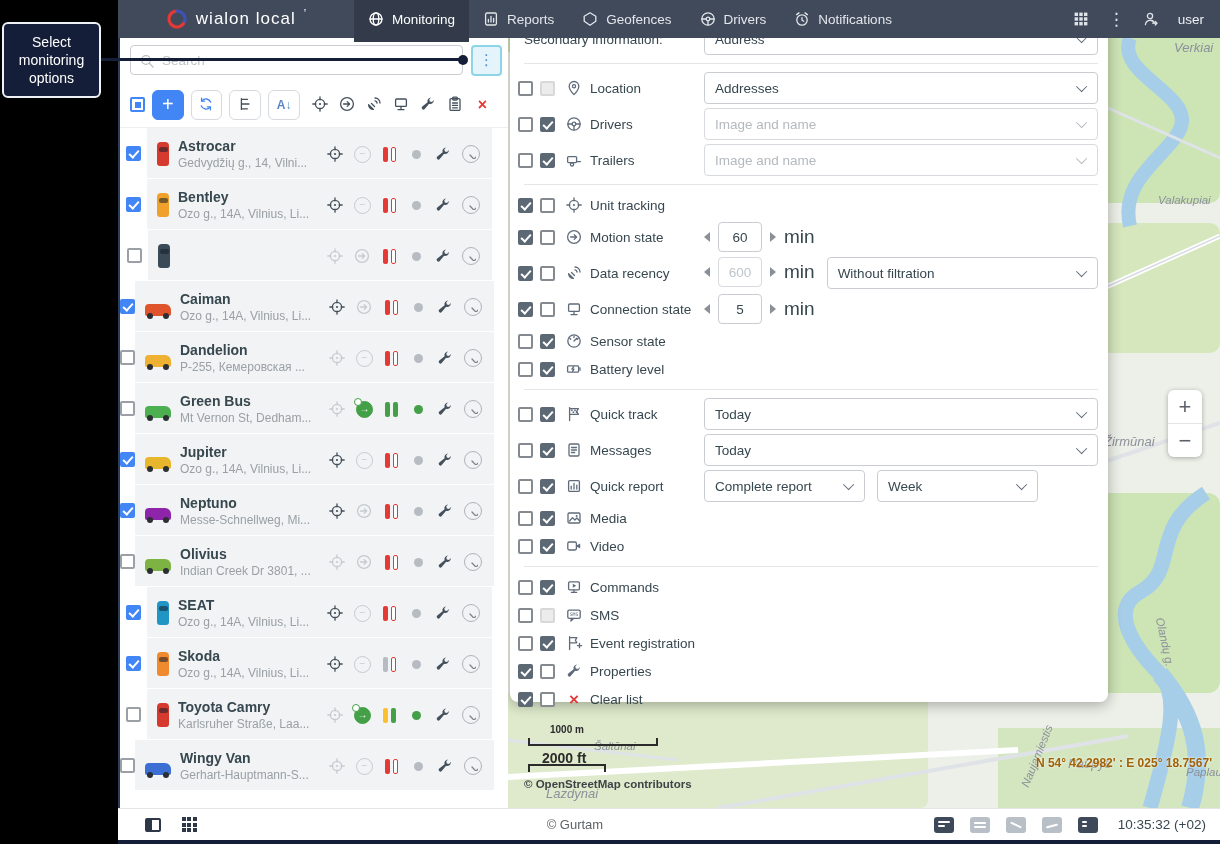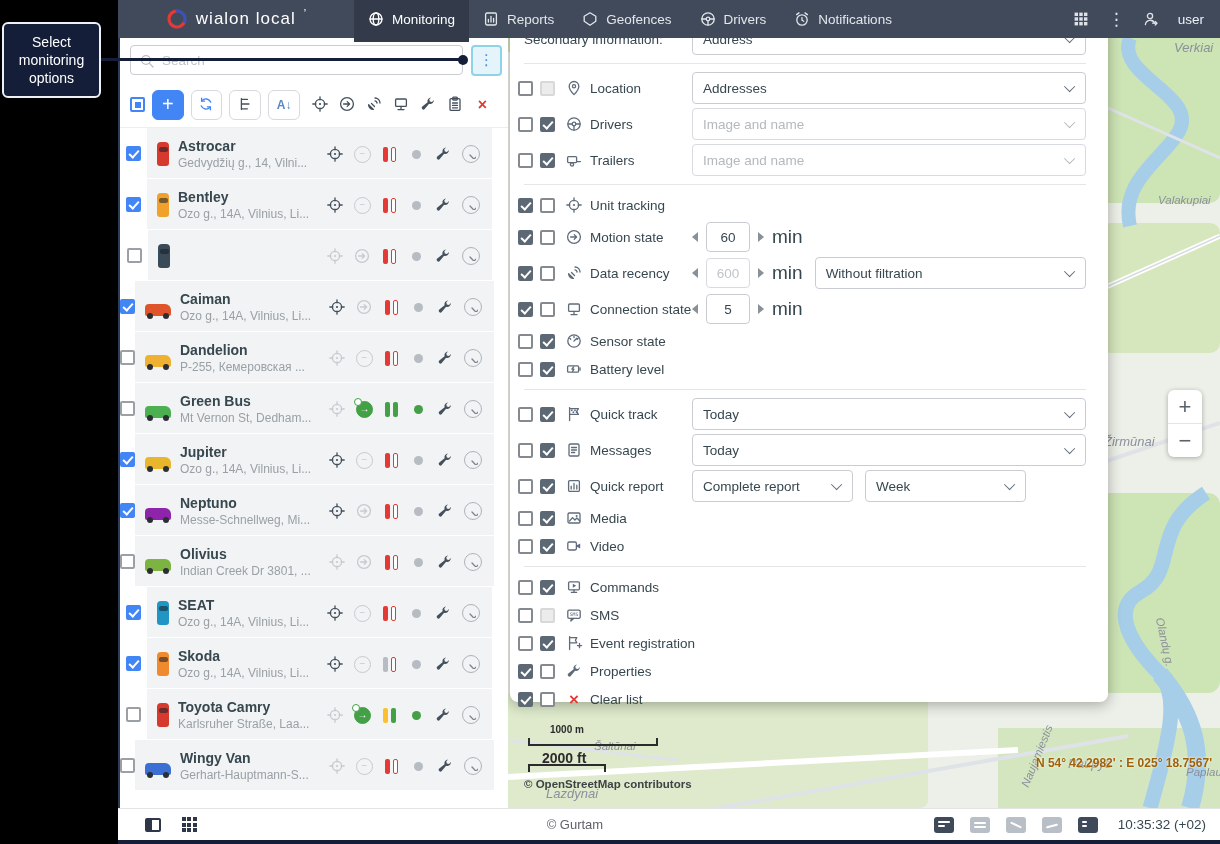--- a/index.html
+++ b/index.html
@@ -92,32 +92,32 @@
   .b{width:5px;height:15px;border-radius:2px;}
   .b.red{background:#e53935;} .b.redo{border:1.6px solid #e53935;background:#fff;}
   .b.gray{background:#b6bcc2;} .b.green{background:#43a047;} .b.amber{background:#fbc02d;}
   .dot{width:9px;height:9px;border-radius:50%;}
   .dot.gray{background:#b6bcc2;} .dot.green{background:#43a047;}
   .caret{width:18px;height:18px;border-radius:50%;border:1.4px solid #aeb4ba;display:flex;align-items:center;justify-content:center;color:#7d848b;}
   .caret svg{width:10px;height:10px;}
 
   
   .opanel{position:absolute;left:392px;top:10px;width:598px;height:692px;background:#fff;border-radius:8px;
-    box-shadow:0 3px 14px rgba(0,0,0,.3);z-index:25;padding:10px 22px 8px 8px;color:#37474f;}
+    box-shadow:0 3px 14px rgba(0,0,0,.3);z-index:25;padding:10px 10px 8px 8px;color:#37474f;}
   .orow{display:flex;align-items:center;height:26px;margin:2px 0;}
   .orow.tall{height:34px;}
   .odivider{height:1px;background:#e4e6e8;margin:7px 0 7px 6px;}
   .cb{flex:none;width:15px;height:15px;border:2px solid #848a90;border-radius:2px;background:#fff;position:relative;margin-right:7px;}
   .cb.on{background:#5c6873;border-color:#5c6873;}
   .cb.on::after{content:'';position:absolute;left:3.2px;top:0.4px;width:4px;height:8px;border:solid #fff;border-width:0 2px 2px 0;transform:rotate(42deg);}
   .cb.dis{background:#ececec;border-color:#d8d8d8;}
   .oicon{flex:none;width:18px;height:18px;margin:0 7px 0 3px;color:#5f6b7a;display:flex;align-items:center;justify-content:center;}
   .oicon .xmark{color:#e53935;font-size:17px;font-weight:bold;line-height:1;}
   .olabel{font-size:13.5px;color:#37474f;flex:1;white-space:nowrap;}
-  .zone{flex:none;width:394px;display:flex;align-items:center;gap:12px;}
+  .zone{flex:none;width:394px;display:flex;align-items:flex-start;gap:12px;}
   .osel{height:32px;border:1px solid #c9cdd2;border-radius:4px;background:#fff;display:flex;align-items:center;
     padding:0 10px;font-size:13.5px;color:#37474f;flex:1;cursor:pointer;}
   .osel.dis{color:#b4b9be;border-color:#d7dade;}
   .osel .chev{margin-left:auto;width:8px;height:8px;border-left:1.7px solid #5f6b7a;border-bottom:1.7px solid #5f6b7a;transform:rotate(-45deg) translateY(-2px);}
   .osel.dis .chev{border-color:#b4b9be;}
   .osel.half{flex:none;width:161px;}
   .stepper{display:flex;align-items:center;gap:8px;}
   .tri{width:0;height:0;border-top:5px solid transparent;border-bottom:5px solid transparent;cursor:pointer;}
   .tri.l{border-right:6px solid #8a9097;} .tri.r{border-left:6px solid #8a9097;}
   .stepbox{width:44px;height:30px;border:1px solid #c9cdd2;border-radius:4px;display:flex;align-items:center;justify-content:center;font-size:13.5px;color:#37474f;}

